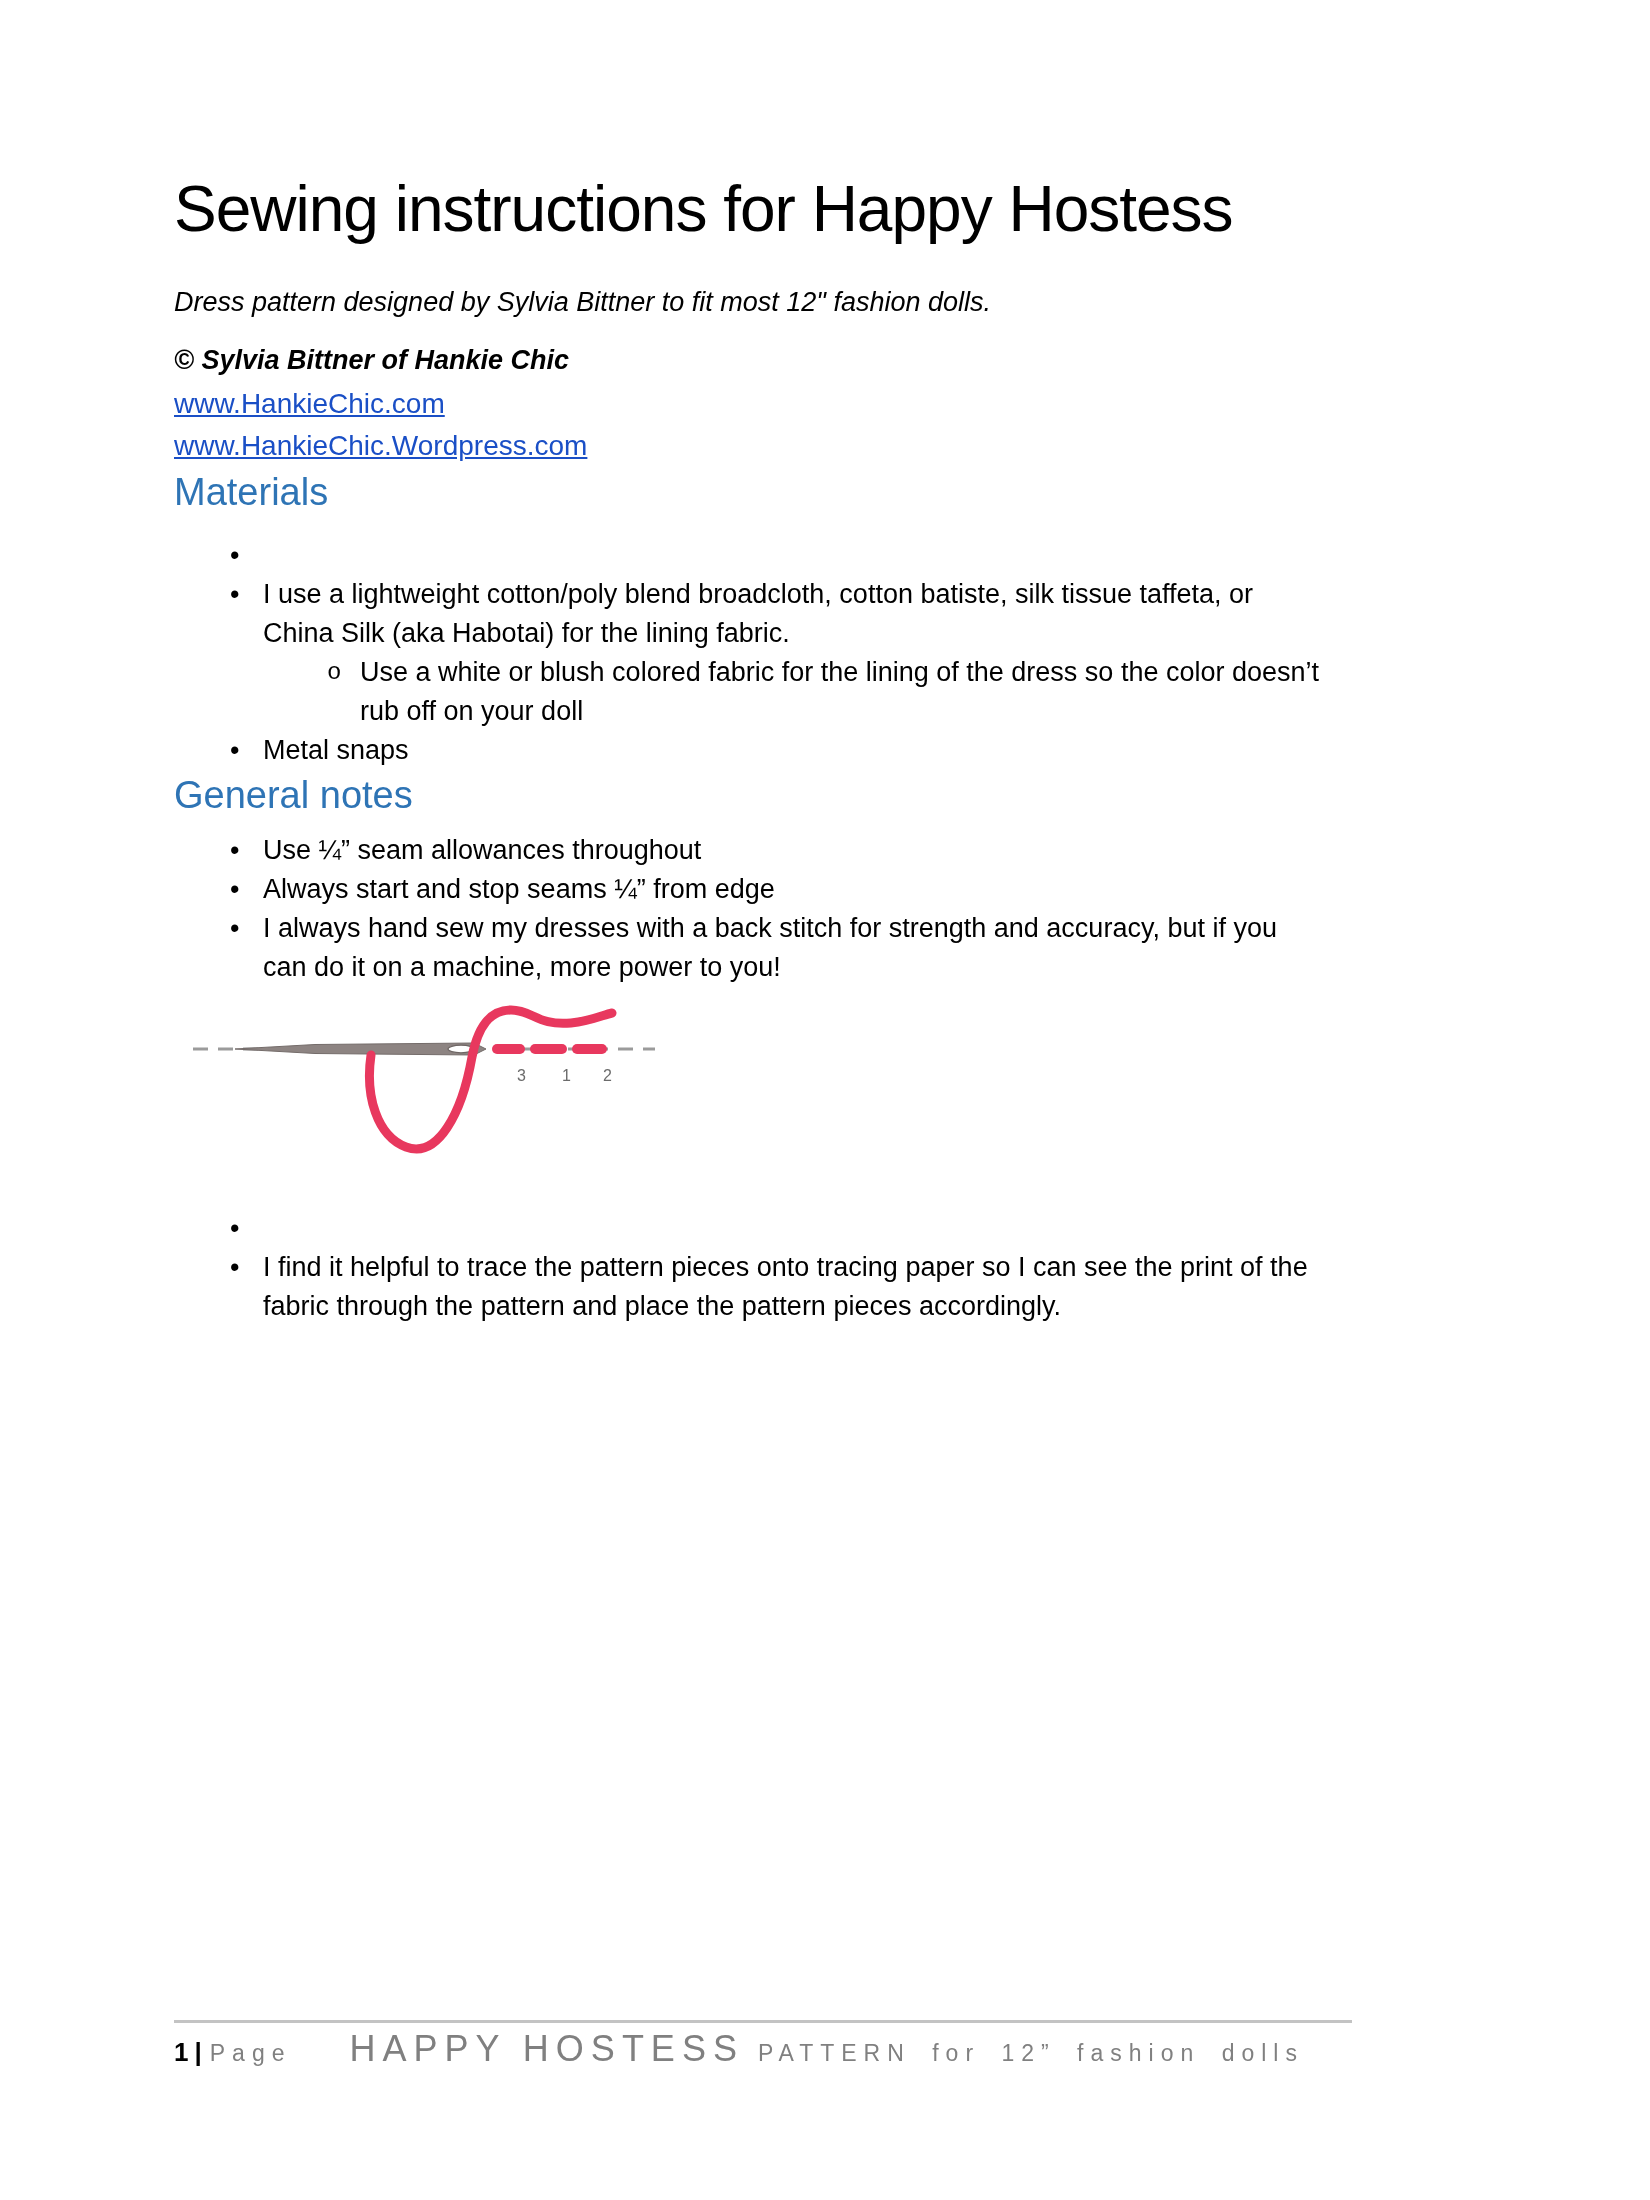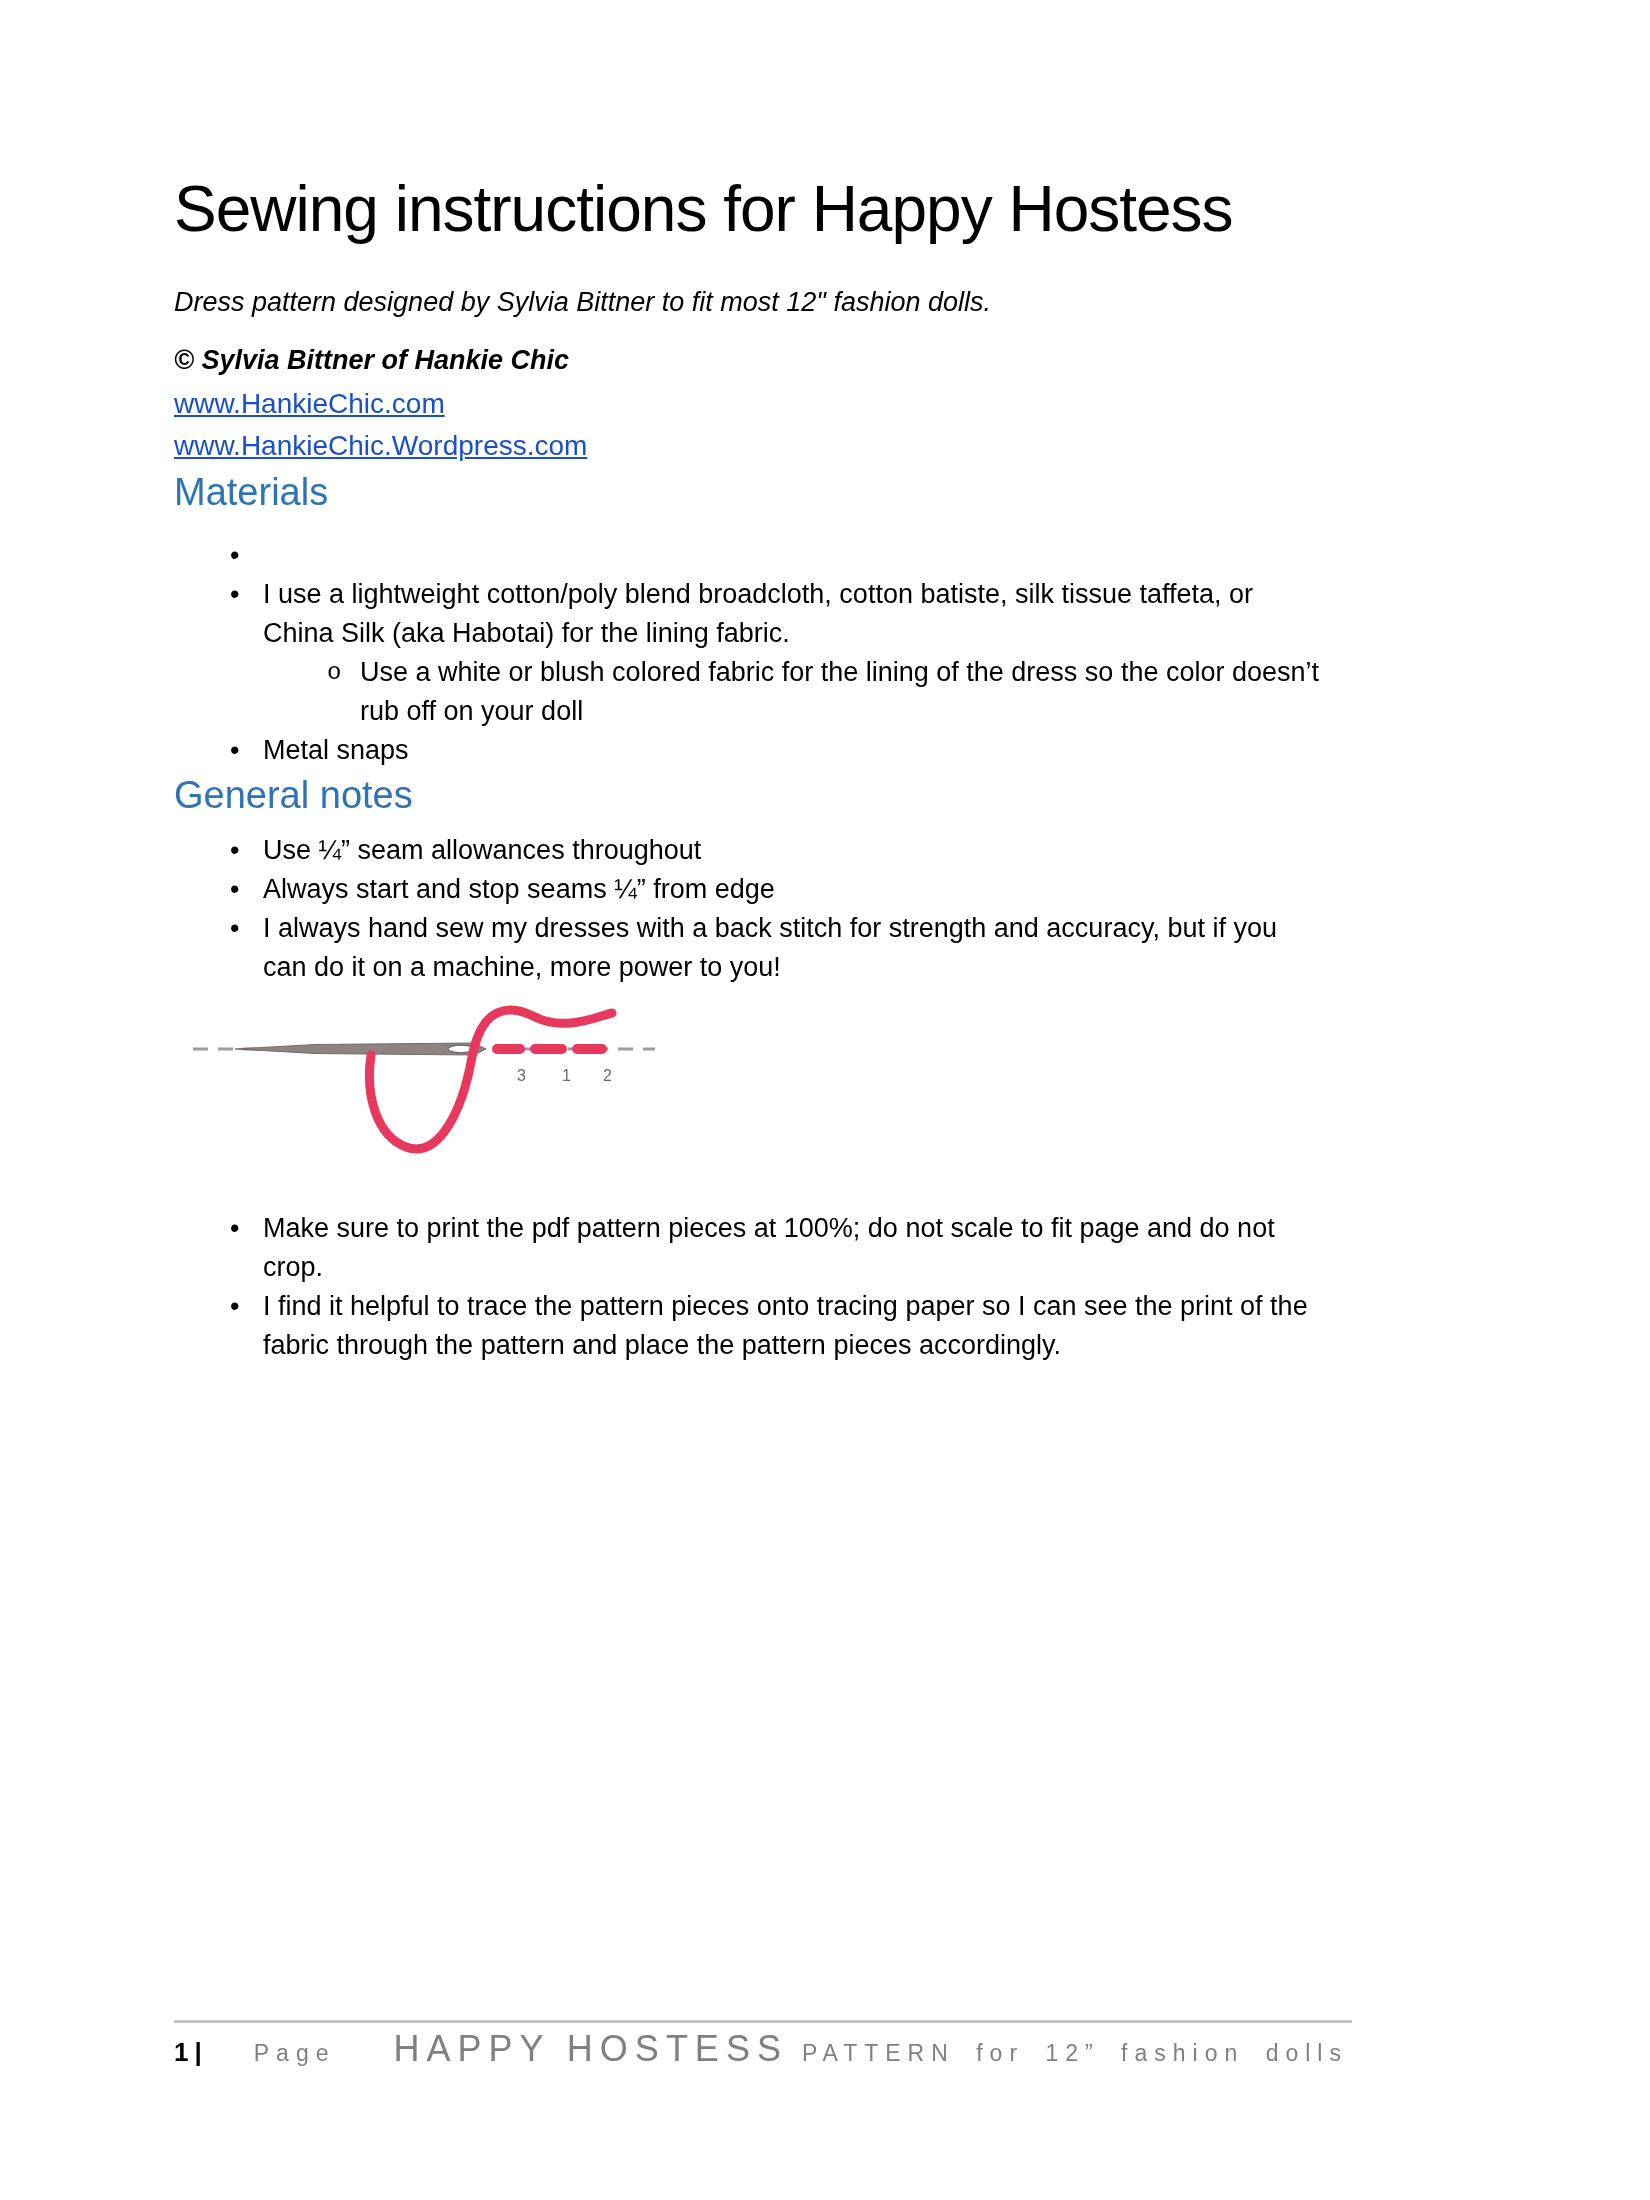--- a/index.html
+++ b/index.html
@@ -121,21 +121,21 @@
     font-weight: 700;
     font-size: 26px;
     letter-spacing: 0;
   }
   .footer-text .bar {
     color: #000000;
     font-weight: 700;
     font-size: 26px;
     margin: 0 8px 0 6px;
   }
-  .footer-text .pg { letter-spacing: 7px; margin-left: 44px; }
+  .footer-text .pg { letter-spacing: 7px; }
   .footer-text .gap { display: inline-block; width: 58px; }
   .footer-text .dt { font-size: 36px; letter-spacing: 7px; margin-right: 14px; margin-top: 40px; }
   .footer-text .ds { letter-spacing: 7px; word-spacing: 8px; }
 </style>
 </head>
 <body>
 
 <div class="page">
   <div class="content">
 
@@ -198,22 +198,20 @@
         <rect x="397" y="43" width="35" height="10" rx="5" fill="#e8385e"></rect>
         <text class="stitch-label" x="342" y="80">3</text>
         <text class="stitch-label" x="387" y="80">1</text>
         <text class="stitch-label" x="428" y="80">2</text>
       </svg>
     </div>
 
     <div class="bullets bullets-g2">
       <div class="b-row">
         <span class="marker">•</span>
-        <span class="btext">Make sure to print the pdf pattern pieces at 100%; do not scale to fit page and do not
-crop.</span>
       </div>
       <div class="b-row">
         <span class="marker">•</span>
         <span class="btext">I find it helpful to trace the pattern pieces onto tracing paper so I can see the print of the
 fabric through the pattern and place the pattern pieces accordingly.</span>
       </div>
     </div>
   </div>
 
   <div class="footer">

